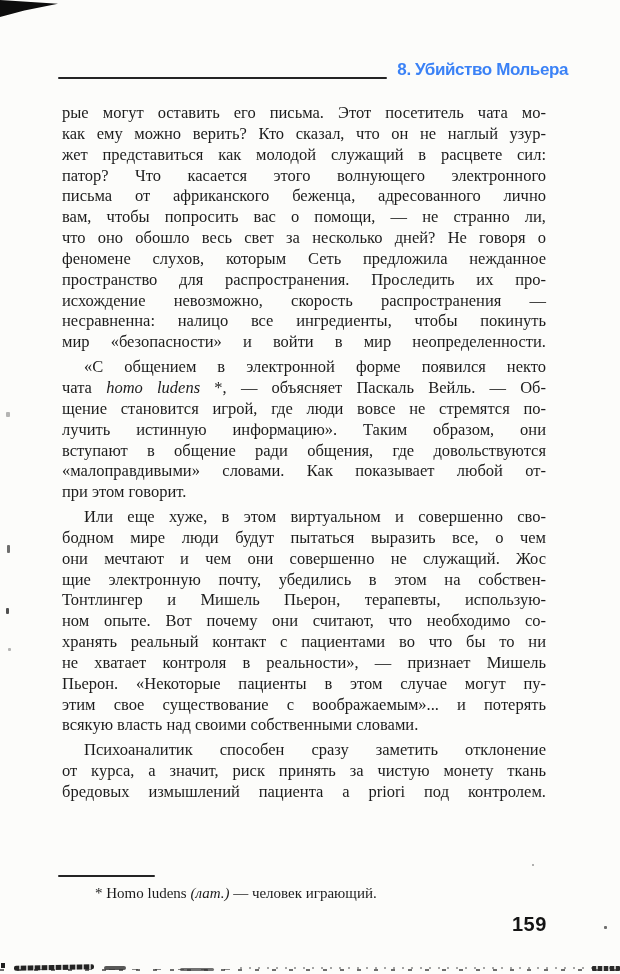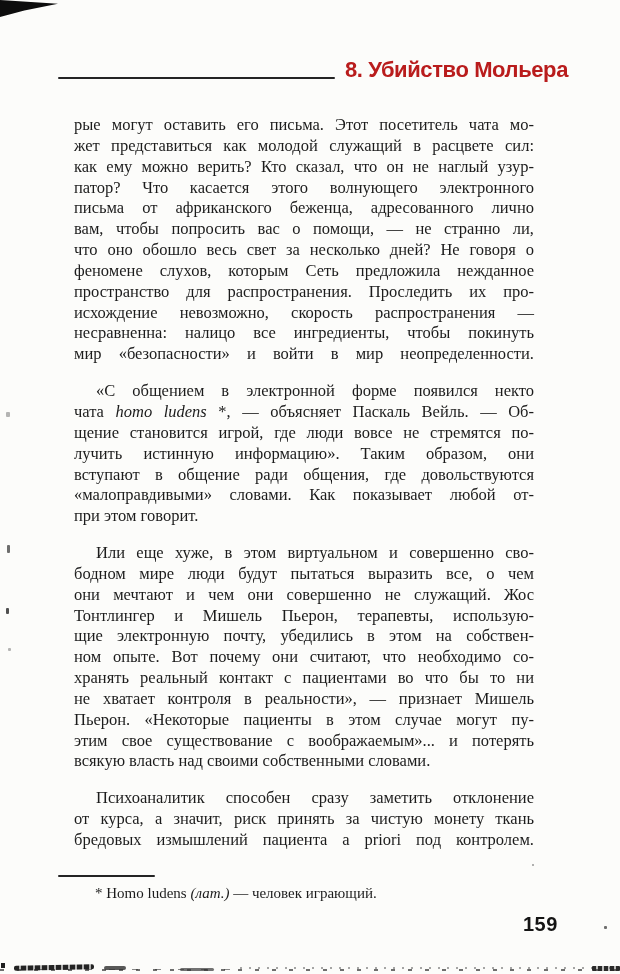--- a/index.html
+++ b/index.html
@@ -16,48 +16,48 @@
   .header{
     position:absolute;left:58px;right:52px;top:59px;height:21px;
     display:flex;align-items:flex-end;
   }
   .header-rule{
     flex:1;height:2px;background:#242424;margin:0 10px 1px 0;
     border-radius:1px;
   }
   .header-title{
     font-family:"Liberation Sans", sans-serif;
-    font-weight:700;font-size:22px;line-height:21px;
-    letter-spacing:-0.4px;white-space:nowrap;color:#b91c1c;
+    font-weight:700;font-size:17px;line-height:21px;
+    letter-spacing:-0.4px;white-space:nowrap;color:#3b82f6;
   }
   
   .body-text{
     position:absolute;left:58px;top:99px;width:492px;
   }
-  .paragraph{margin:16px;}
+  .paragraph{margin:4px;}
   .line{
     font-size:16.5px;line-height:20.85px;
     text-align:justify;text-align-last:justify;
     white-space:normal;
   }
   .line.endline{text-align-last:left;}
   .line.indent{text-indent:22px;}
   .it{font-style:italic;}
   
   .footnote-rule{
     position:absolute;left:58px;top:875px;width:97px;height:2px;
     background:#242424;border-radius:1px;
   }
   .footnote{
     position:absolute;left:58px;top:883px;width:492px;
     font-size:15px;line-height:20px;text-indent:37px;color:#1c1c1c;
   }
   
   .page-number{
-    position:absolute;left:523px;top:913px;
+    position:absolute;left:512px;top:913px;
     font-family:"Liberation Sans", sans-serif;
     font-weight:700;font-size:20px;letter-spacing:0.5px;color:#141414;
   }
   
   .corner-artifact{
     position:absolute;left:0;top:0;width:58px;height:17px;
     background:#0d0d0d;
     clip-path:polygon(0 0, 100% 22%, 42% 62%, 0 100%);
   }
   .speck{position:absolute;background:#6b6b6b;border-radius:1px;}
@@ -109,22 +109,22 @@
   <div class="corner-artifact"></div>
 
   <div class="header">
     <div class="header-rule"></div>
     <div class="header-title">8. Убийство Мольера</div>
   </div>
 
   <div class="body-text">
       <div class="paragraph">
         <div class="line"><span>рые могут оставить его письма. Этот посетитель чата мо-</span></div>
+        <div class="line"><span>как ему можно верить? Кто сказал, что он не наглый узур-</span></div>
         <div class="line"><span>жет представиться как молодой служащий в расцвете сил:</span></div>
-        <div class="line"><span>как ему можно верить? Кто сказал, что он не наглый узур-</span></div>
         <div class="line"><span>патор? Что касается этого волнующего электронного</span></div>
         <div class="line"><span>письма от африканского беженца, адресованного лично</span></div>
         <div class="line"><span>вам, чтобы попросить вас о помощи, — не странно ли,</span></div>
         <div class="line"><span>что оно обошло весь свет за несколько дней? Не говоря о</span></div>
         <div class="line"><span>феномене слухов, которым Сеть предложила нежданное</span></div>
         <div class="line"><span>пространство для распространения. Проследить их про-</span></div>
         <div class="line"><span>исхождение невозможно, скорость распространения —</span></div>
         <div class="line"><span>несравненна: налицо все ингредиенты, чтобы покинуть</span></div>
         <div class="line"><span>мир «безопасности» и войти в мир неопределенности.</span></div>
       </div>
@@ -134,22 +134,22 @@
         <div class="line"><span>щение становится игрой, где люди вовсе не стремятся по-</span></div>
         <div class="line"><span>лучить истинную информацию». Таким образом, они</span></div>
         <div class="line"><span>вступают в общение ради общения, где довольствуются</span></div>
         <div class="line"><span>«малоправдивыми» словами. Как показывает любой от-</span></div>
         <div class="line endline"><span>при этом говорит.</span></div>
       </div>
       <div class="paragraph">
         <div class="line indent"><span>Или еще хуже, в этом виртуальном и совершенно сво-</span></div>
         <div class="line"><span>бодном мире люди будут пытаться выразить все, о чем</span></div>
         <div class="line"><span>они мечтают и чем они совершенно не служащий. Жос</span></div>
+        <div class="line"><span>щие электронную почту, убедились в этом на собствен-</span></div>
         <div class="line"><span>Тонтлингер и Мишель Пьерон, терапевты, использую-</span></div>
-        <div class="line"><span>щие электронную почту, убедились в этом на собствен-</span></div>
         <div class="line"><span>ном опыте. Вот почему они считают, что необходимо со-</span></div>
         <div class="line"><span>хранять реальный контакт с пациентами во что бы то ни</span></div>
         <div class="line"><span>не хватает контроля в реальности», — признает Мишель</span></div>
         <div class="line"><span>Пьерон. «Некоторые пациенты в этом случае могут пу-</span></div>
         <div class="line"><span>этим свое существование с воображаемым»... и потерять</span></div>
         <div class="line endline"><span>всякую власть над своими собственными словами.</span></div>
       </div>
       <div class="paragraph">
         <div class="line indent"><span>Психоаналитик способен сразу заметить отклонение</span></div>
         <div class="line"><span>от курса, а значит, риск принять за чистую монету ткань</span></div>

